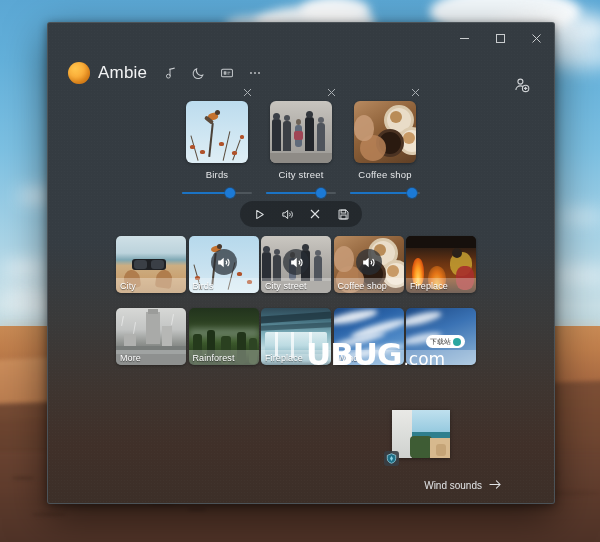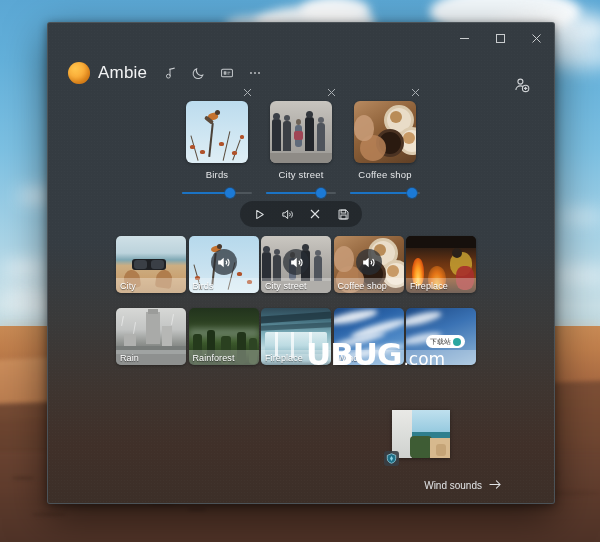--- a/index.html
+++ b/index.html
@@ -534,21 +534,21 @@
           <div style="position:absolute;left:32px;top:1px;width:10px;height:5px;background:#9b9c9a;"></div>
           <div style="position:absolute;left:46px;top:18px;width:10px;height:20px;background:#b6b7b5;"></div>
           <div style="position:absolute;left:8px;top:26px;width:12px;height:14px;background:#b0b1af;"></div>
           <div style="position:absolute;left:0;top:38px;width:70px;height:8px;background:#787c7a;"></div>
           <div style="position:absolute;left:0;top:46px;width:70px;height:11px;background:#5d615f;"></div>
           <div style="position:absolute;left:6px;top:8px;width:1px;height:10px;background:rgba(255,255,255,.5);transform:rotate(10deg);"></div>
           <div style="position:absolute;left:18px;top:14px;width:1px;height:12px;background:rgba(255,255,255,.45);transform:rotate(10deg);"></div>
           <div style="position:absolute;left:56px;top:6px;width:1px;height:11px;background:rgba(255,255,255,.45);transform:rotate(10deg);"></div>
         </div>
         <div class="labelbar">
-          <span class="label">Rain</span>
+          <span class="label">More</span>
         </div>
       </div>
 
       <div class="tile">
         <div class="img">
           <div style="position:absolute;inset:0;background:linear-gradient(180deg,#22331d 0%,#2e4423 30%,#3c5a2b 58%,#2a4020 82%,#1c2e17 100%);"></div>
           <div style="position:absolute;left:0;top:20px;width:70px;height:10px;background:#9fb0a2;opacity:.45;filter:blur(3px);"></div>
           <div style="position:absolute;left:4px;top:26px;width:9px;height:30px;background:#253a1c;border-radius:3px;"></div>
           <div style="position:absolute;left:18px;top:22px;width:8px;height:34px;background:#1e3117;border-radius:3px;"></div>
           <div style="position:absolute;left:32px;top:28px;width:10px;height:28px;background:#2a4020;border-radius:3px;"></div>

